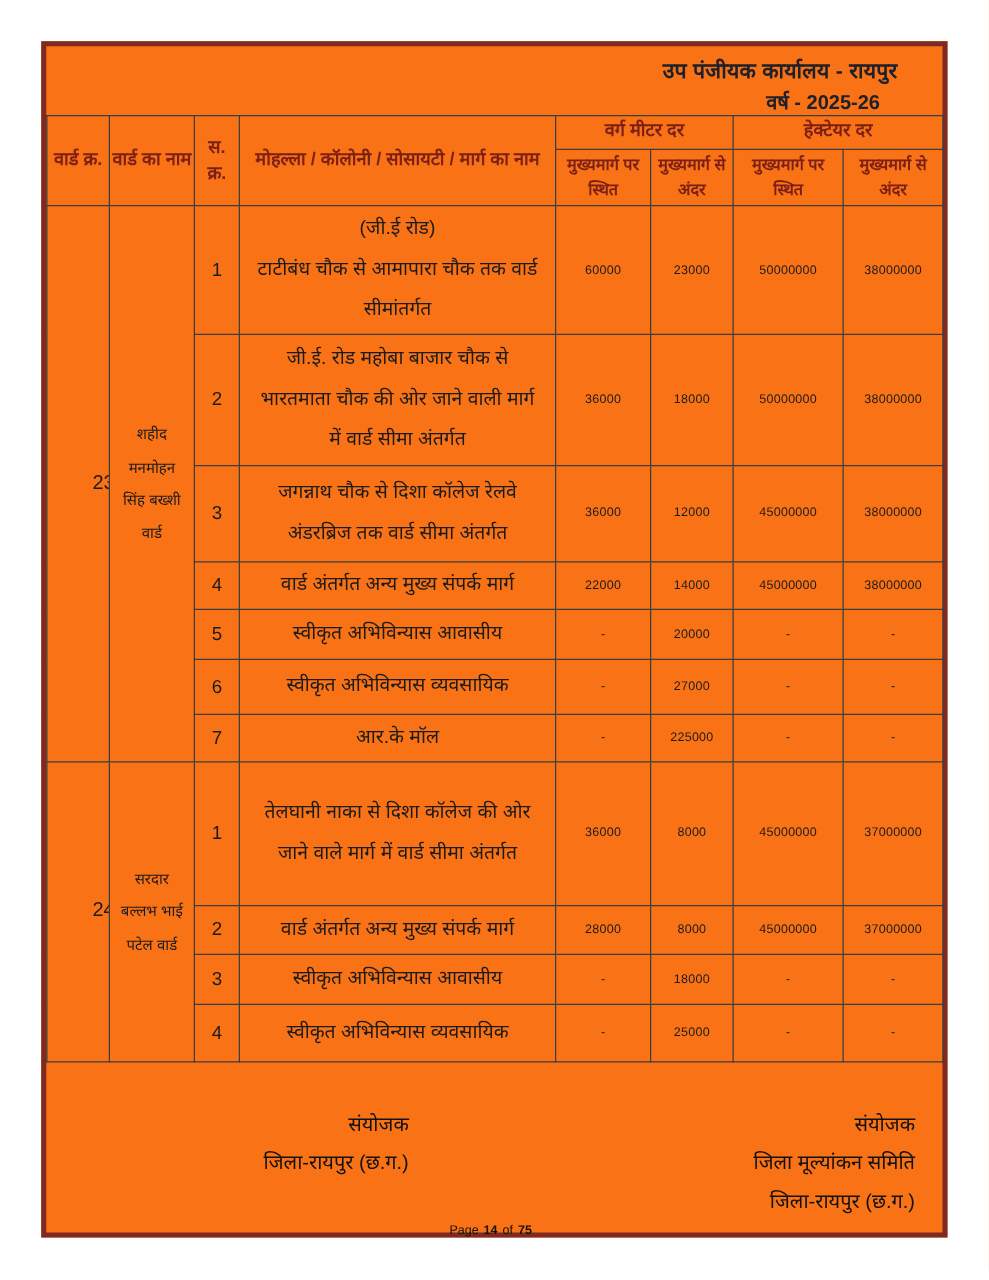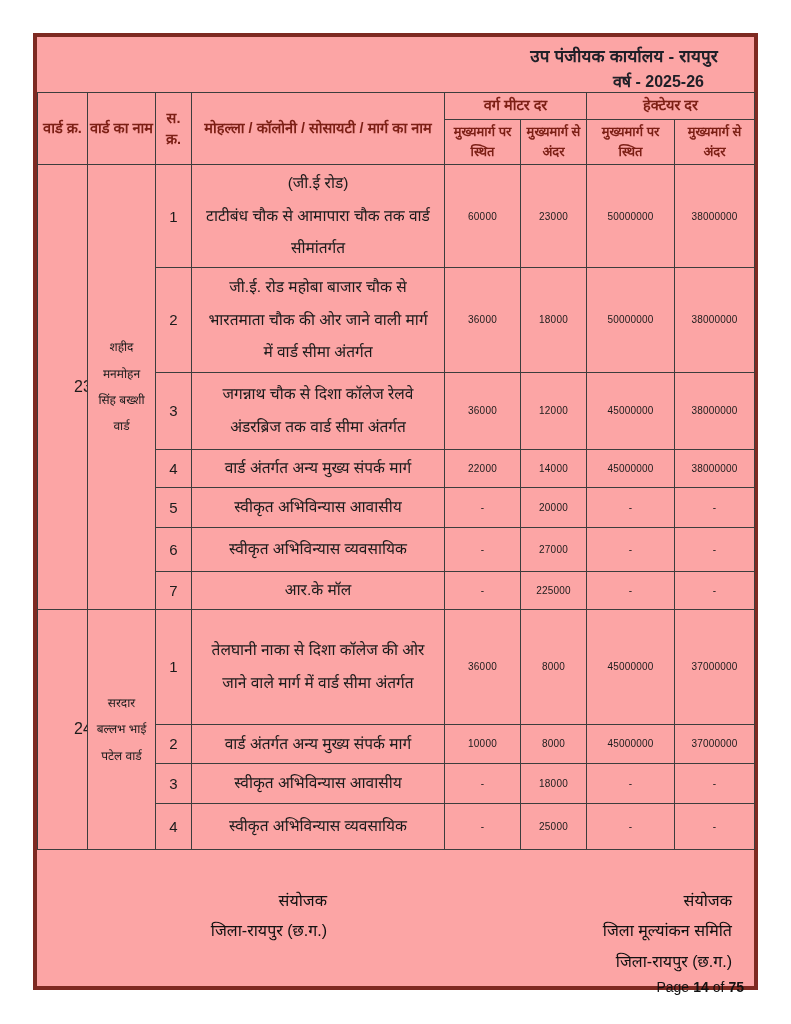--- a/index.html
+++ b/index.html
@@ -4,21 +4,21 @@
 <style>
   * { margin:0; padding:0; box-sizing:border-box; }
   html,body { background:#ffffff; }
   body {
     width:791px; height:1024px; position:relative;
     font-family:"Liberation Sans","DejaVu Sans",sans-serif;
     color:#1b1b1b;
   }
   .frame {
     position:absolute; left:33px; top:33px; width:725px; height:957px;
-    border:4px solid #7e2a22; background:#fca5a5;
+    border:4px solid #7e2a22; background:#f97316;
     display:flex; flex-direction:column;
   }
   
   .doc-header {
     height:58px; padding:7px 36px 0 0;
     text-align:right; color:#202028;
   }
   .doc-header .line1 { font-size:17px; font-weight:bold; letter-spacing:.2px; }
   .doc-header .line2 { font-size:16px; font-weight:bold; margin-top:3px; padding-right:14px; }
   
@@ -46,21 +46,21 @@
   tr.h115{height:115px;} tr.h39{height:39px;} tr.h46{height:46px;}
   
   .footer-area {
     flex:1; padding-top:36px; position:relative;
   }
   .sign-row { display:flex; }
   .sign-block { text-align:right; font-size:16px; line-height:1.9; color:#111; }
   .sign-left  { width:250px; margin-left:40px; }
   .sign-right { width:270px; margin-left:auto; margin-right:22px; }
   .page-line {
-    text-align:right; padding-right:10px; font-size:14px; margin-top:2px; color:#111;
+    text-align:center; padding-right:10px; font-size:10px; margin-top:2px; color:#111;
   }
   .page-line .num { font-weight:bold; }
   .page-line span { margin-left:4px; }
 </style>
 </head>
 <body>
 
 <div class="frame">
 
   <div class="doc-header">
@@ -163,21 +163,21 @@
         <td class="cell-sn">1</td>
         <td class="cell-name">तेलघानी नाका से दिशा कॉलेज की ओर जाने वाले मार्ग में वार्ड सीमा अंतर्गत</td>
         <td class="cell-rate">36000</td>
         <td class="cell-rate">8000</td>
         <td class="cell-rate">45000000</td>
         <td class="cell-rate">37000000</td>
       </tr>
       <tr class="h39">
         <td class="cell-sn">2</td>
         <td class="cell-name">वार्ड अंतर्गत अन्य मुख्य संपर्क मार्ग</td>
-        <td class="cell-rate">10000</td>
+        <td class="cell-rate">28000</td>
         <td class="cell-rate">8000</td>
         <td class="cell-rate">45000000</td>
         <td class="cell-rate">37000000</td>
       </tr>
       <tr class="h40">
         <td class="cell-sn">3</td>
         <td class="cell-name">स्वीकृत अभिविन्यास आवासीय</td>
         <td class="cell-rate">-</td>
         <td class="cell-rate">18000</td>
         <td class="cell-rate">-</td>

